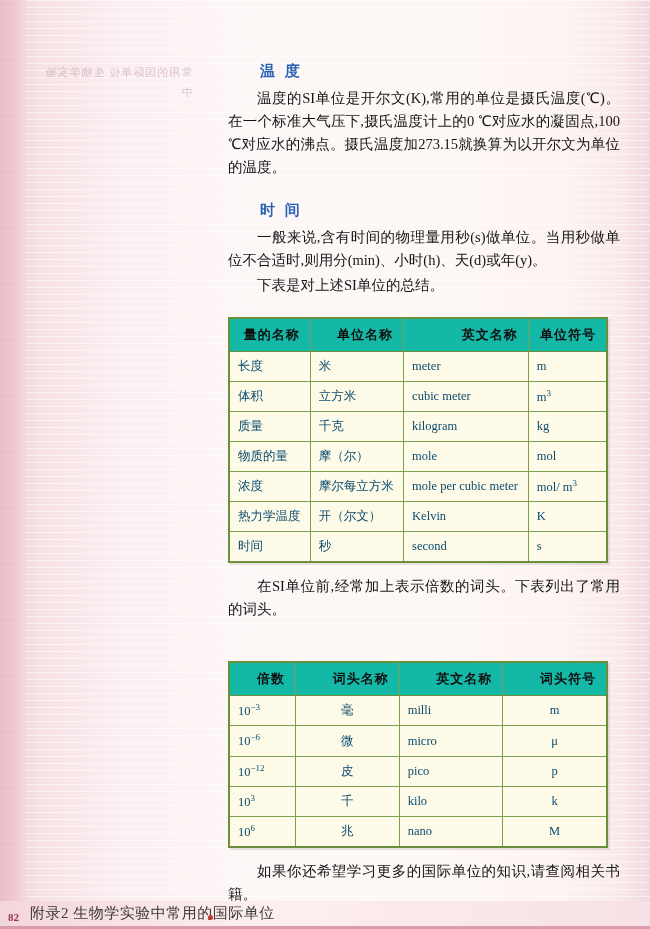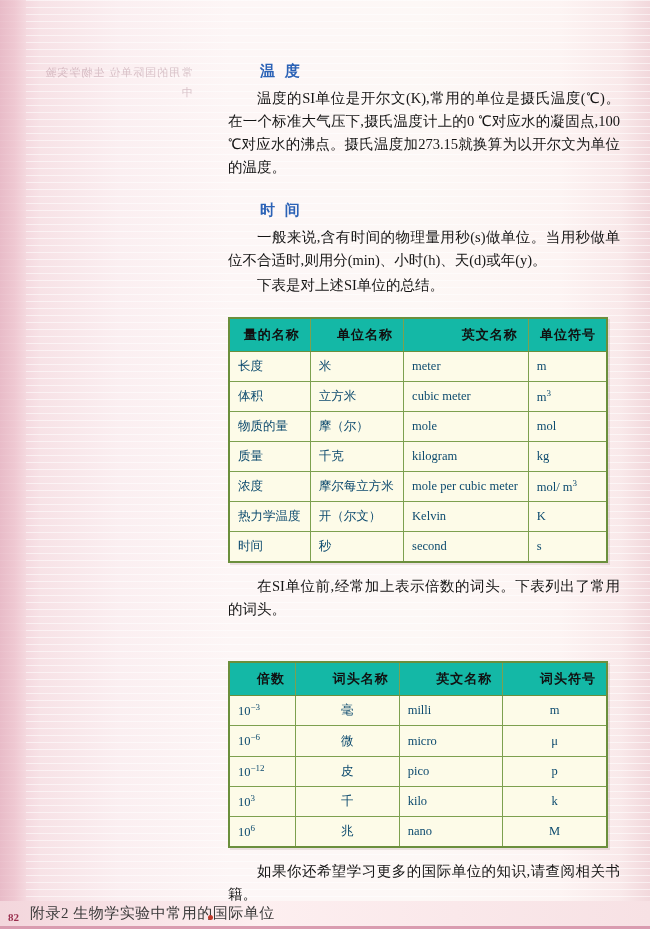--- a/index.html
+++ b/index.html
@@ -189,30 +189,30 @@
             <td>meter</td>
             <td>m</td>
           </tr>
           <tr>
             <td>体积</td>
             <td>立方米</td>
             <td>cubic meter</td>
             <td>m<sup>3</sup></td>
           </tr>
           <tr>
+            <td>质量</td>
+            <td>千克</td>
+            <td>kilogram</td>
+            <td>kg</td>
+          </tr>
+          <tr>
             <td>物质的量</td>
             <td>摩（尔）</td>
             <td>mole</td>
             <td>mol</td>
-          </tr>
-          <tr>
-            <td>质量</td>
-            <td>千克</td>
-            <td>kilogram</td>
-            <td>kg</td>
           </tr>
           <tr>
             <td>浓度</td>
             <td>摩尔每立方米</td>
             <td>mole per cubic meter</td>
             <td>mol/ m<sup>3</sup></td>
           </tr>
           <tr>
             <td>热力学温度</td>
             <td>开（尔文）</td>

